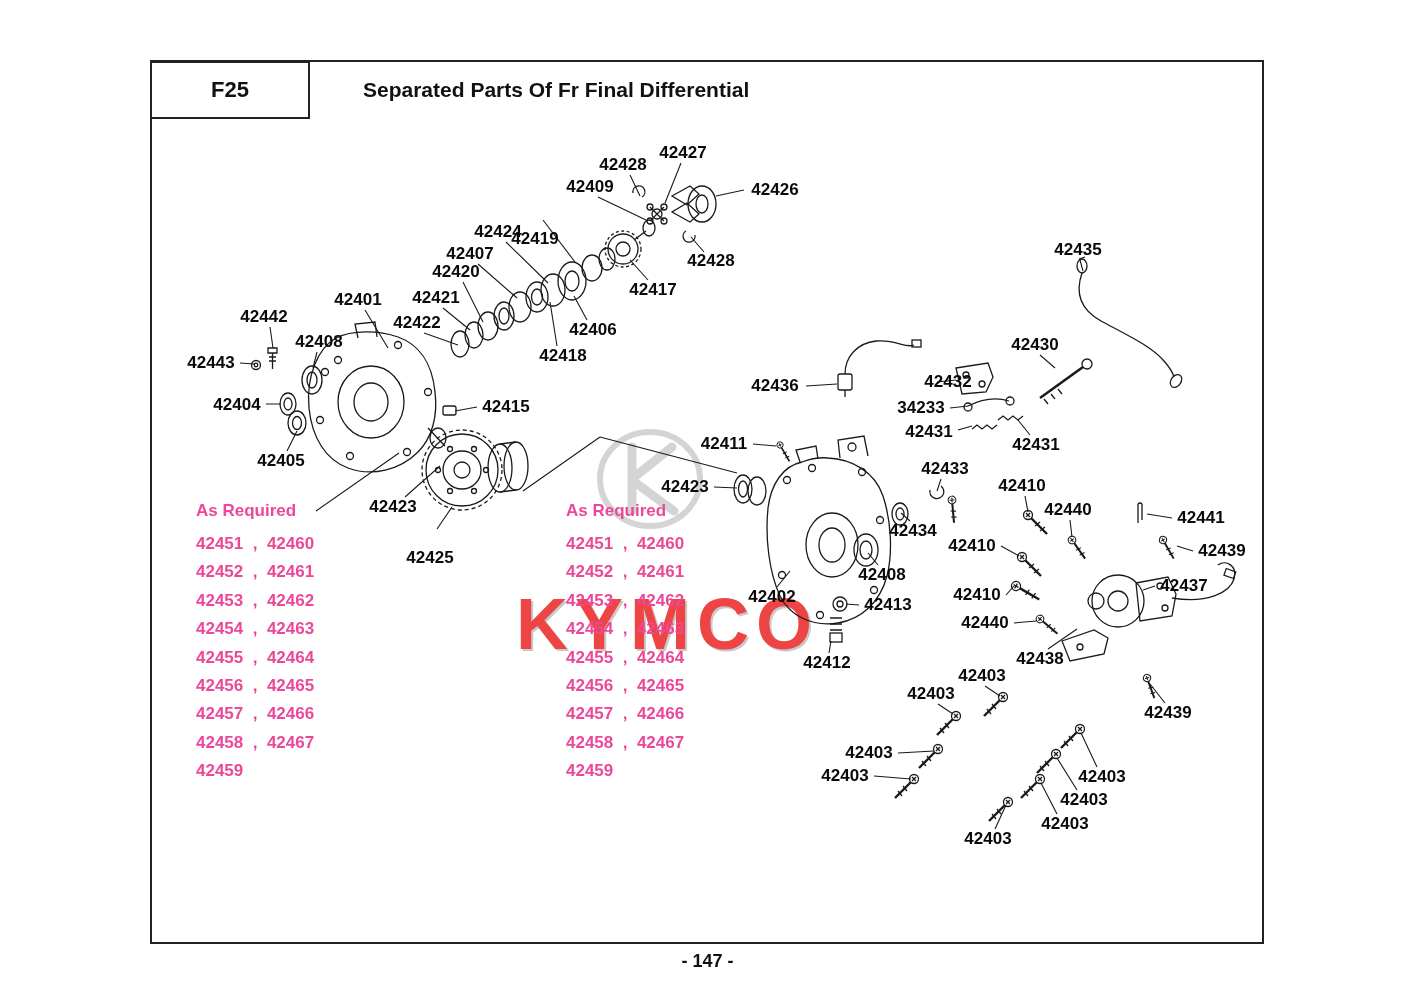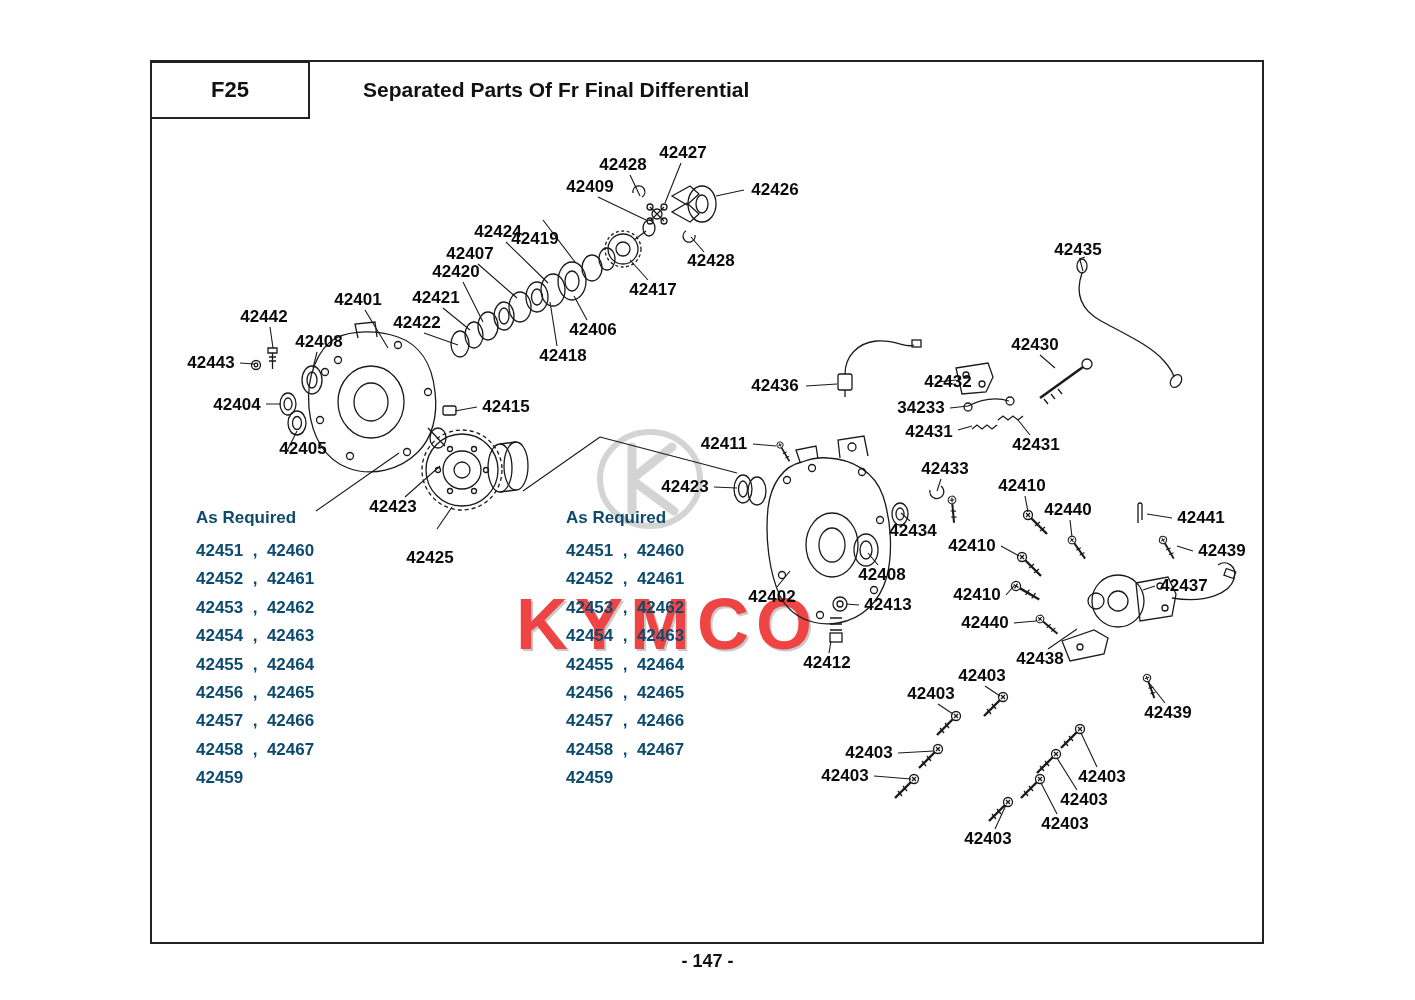--- a/index.html
+++ b/index.html
@@ -31,21 +31,21 @@
     font-size:72px;font-weight:bold;letter-spacing:7px;
     color:#ef4444;text-shadow:2px 2px 0 #c9c9c9;
   }
   #artwork{position:absolute;left:0;top:0;z-index:2;}
   #labels{position:absolute;left:0;top:0;width:1415px;height:1000px;z-index:4;pointer-events:none;}
   .part-label{
     position:absolute;transform:translate(-50%,-50%);
     font-size:17px;font-weight:bold;white-space:nowrap;color:#0a0a0a;
   }
   .as-required{
-    position:absolute;z-index:4;font-size:17px;font-weight:bold;color:#0c4a6e;margin-top:7px;
+    position:absolute;z-index:4;font-size:17px;font-weight:bold;color:#ec4899;
   }
   .as-required .heading{line-height:22px;margin-bottom:8px;}
   .ar-row{line-height:28.4px;white-space:pre;}
   #ar-left{left:196px;top:500px;}
   #ar-right{left:566px;top:500px;}
 </style>
 </head>
 <body>
 
 <svg class="watermark-logo" width="120" height="112" viewBox="0 0 120 112">
@@ -261,21 +261,21 @@
     <div class="part-label" style="left: 563px; top: 356px;">42418</div>
     <div class="part-label" style="left: 1078px; top: 250px;">42435</div>
     <div class="part-label" style="left: 237px; top: 405px;">42404</div>
     <div class="part-label" style="left: 506px; top: 407px;">42415</div>
     <div class="part-label" style="left: 1035px; top: 345px;">42430</div>
     <div class="part-label" style="left: 775px; top: 386px;">42436</div>
     <div class="part-label" style="left: 936px; top: 382px; margin-left: 12px;">42432</div>
     <div class="part-label" style="left: 921px; top: 408px;">34233</div>
     <div class="part-label" style="left: 929px; top: 432px;">42431</div>
     <div class="part-label" style="left: 1036px; top: 445px;">42431</div>
-    <div class="part-label" style="left: 281px; top: 449px; margin-left: 22px;">42405</div>
+    <div class="part-label" style="left: 281px; top: 461px;">42405</div>
     <div class="part-label" style="left: 724px; top: 444px;">42411</div>
     <div class="part-label" style="left: 685px; top: 487px;">42423</div>
     <div class="part-label" style="left: 945px; top: 469px;">42433</div>
     <div class="part-label" style="left: 1022px; top: 486px;">42410</div>
     <div class="part-label" style="left: 1068px; top: 510px;">42440</div>
     <div class="part-label" style="left: 1201px; top: 518px;">42441</div>
     <div class="part-label" style="left: 393px; top: 507px;">42423</div>
     <div class="part-label" style="left: 913px; top: 531px;">42434</div>
     <div class="part-label" style="left: 972px; top: 546px;">42410</div>
     <div class="part-label" style="left: 1222px; top: 551px;">42439</div>

